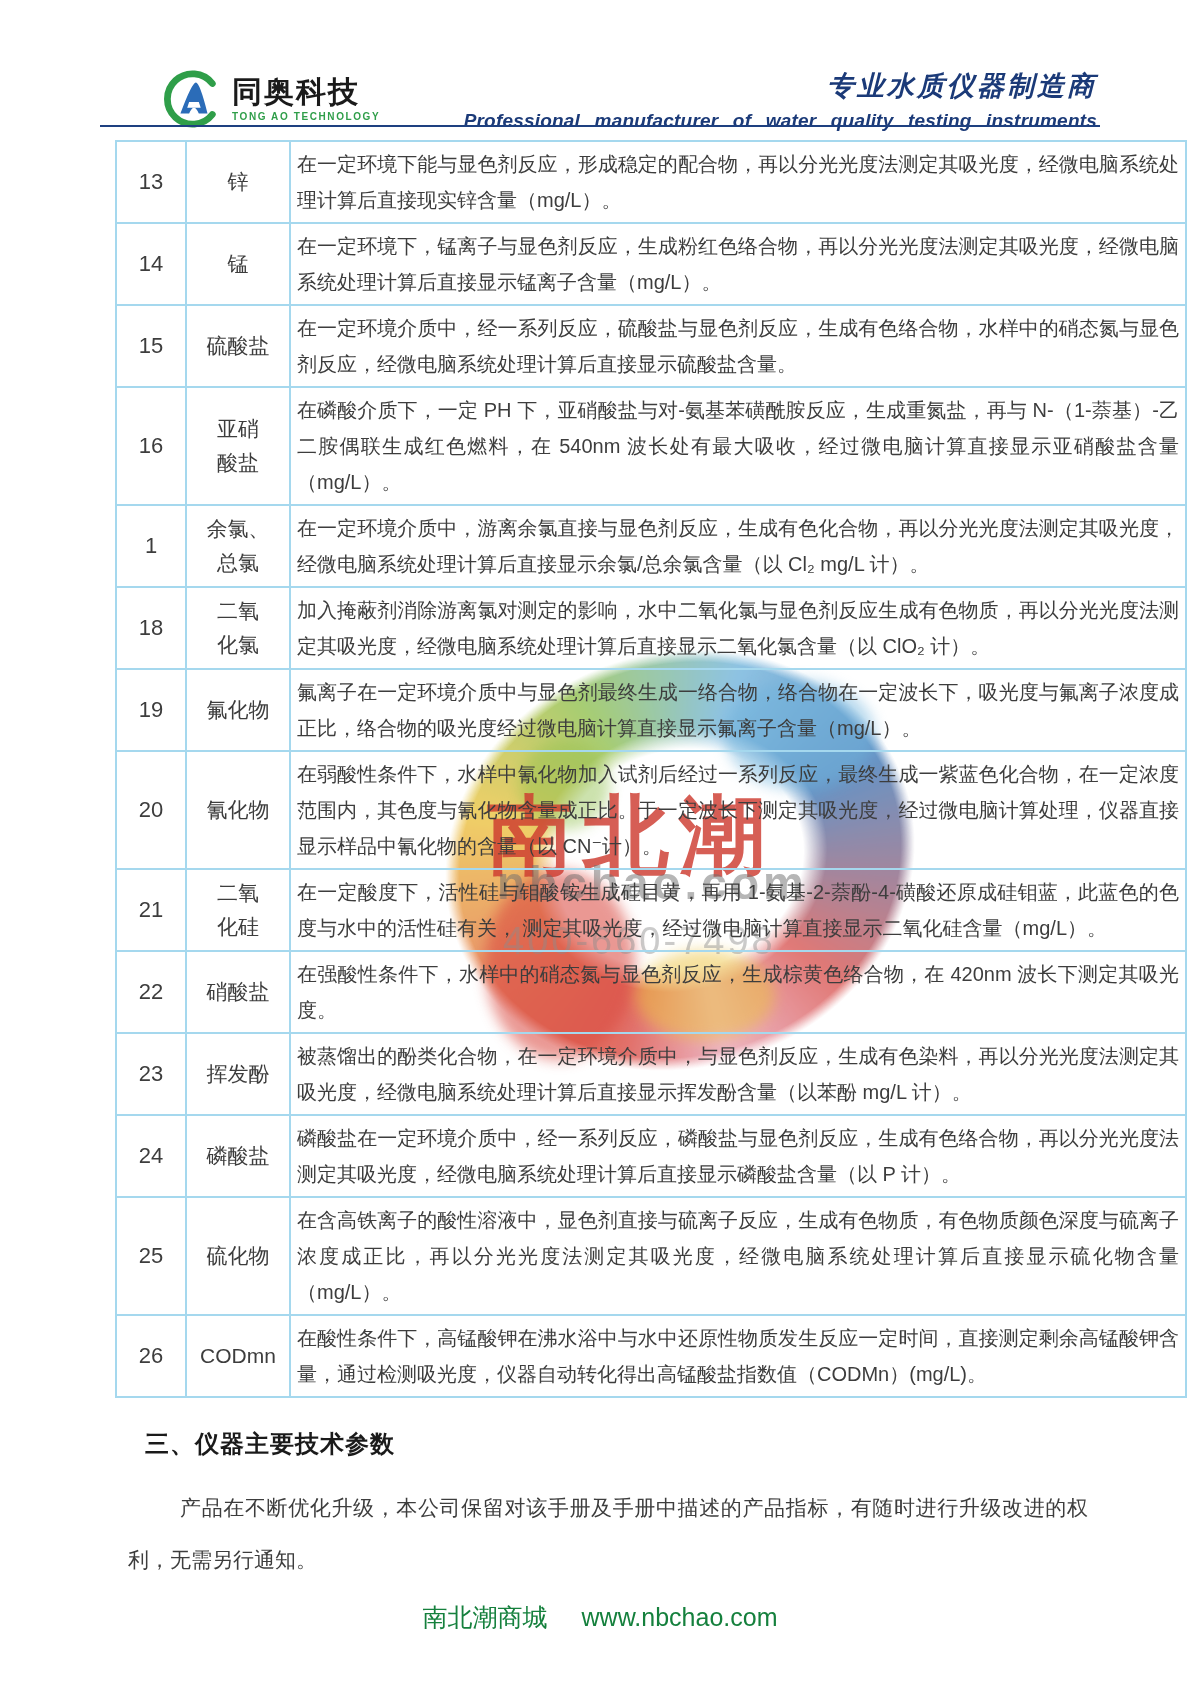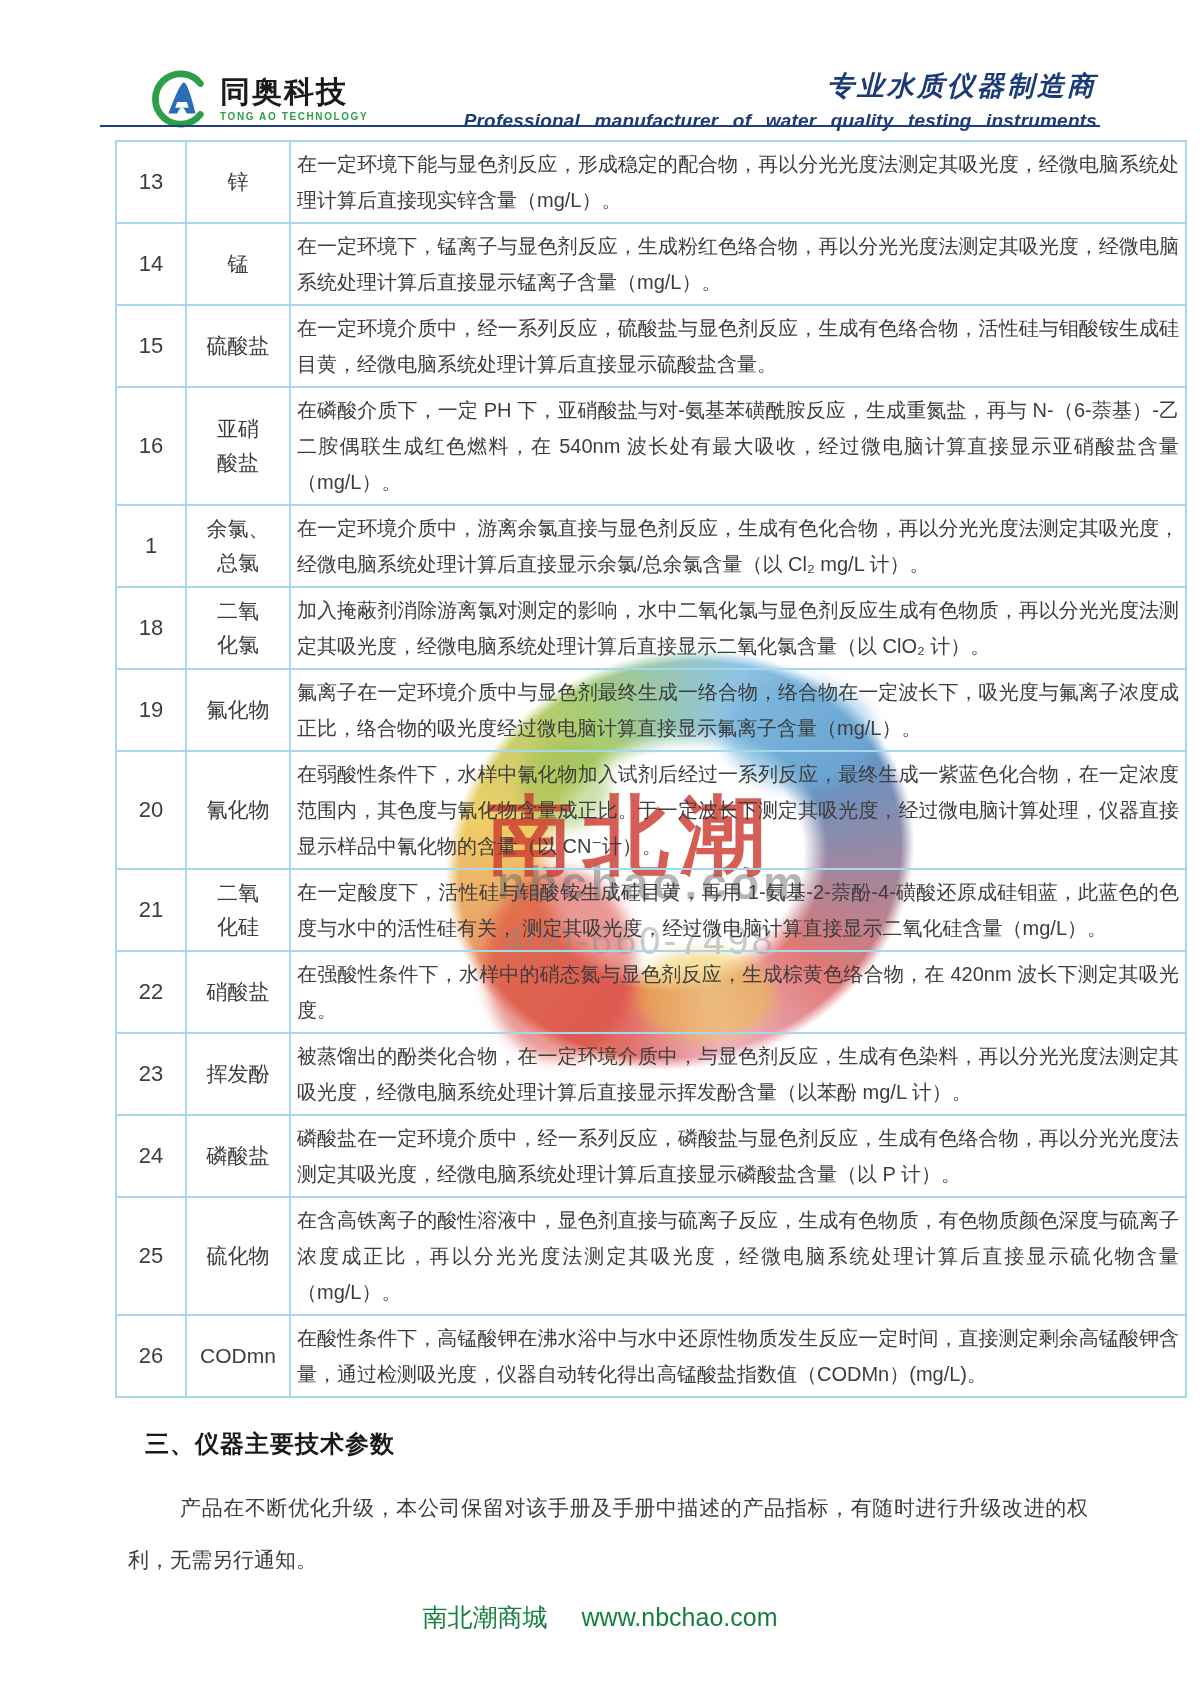--- a/index.html
+++ b/index.html
@@ -6,21 +6,21 @@
   html,body { background:#ffffff; }
   .page {
     position:relative; width:1200px; height:1697px; margin:0 auto;
     background:#ffffff; overflow:hidden;
     font-family:"Liberation Sans","DejaVu Sans",sans-serif;
     color:#3d3d3d;
   }
 
   
   .header { position:relative; height:140px; z-index:2; }
-  .logo { position:absolute; left:152px; top:70px; display:flex; align-items:center; gap:10px; }
+  .logo { position:absolute; left:164px; top:70px; display:flex; align-items:center; gap:10px; }
   .logo-mark { width:58px; height:58px; }
   .logo-text { display:flex; flex-direction:column; line-height:1; }
   .brand-cn { font-size:30px; font-weight:bold; color:#1a1a1a; letter-spacing:2px; }
   .brand-en { font-size:10px; color:#2f9e49; letter-spacing:1.6px; margin-top:5px; font-weight:bold; }
   .tagline { position:absolute; right:103px; top:68px; text-align:right; }
   .tagline-cn {
     font-family:"DejaVu Serif","Liberation Serif",serif;
     font-style:italic; font-weight:bold; font-size:27px; color:#1b3a78; letter-spacing:3px;
   }
   .tagline-en {
@@ -138,28 +138,28 @@
 
     <tr>
       <td class="no">14</td>
       <td class="name">锰</td>
       <td class="desc">在一定环境下，锰离子与显色剂反应，生成粉红色络合物，再以分光光度法测定其吸光度，经微电脑系统处理计算后直接显示锰离子含量（mg/L）。</td>
     </tr>
 
     <tr>
       <td class="no">15</td>
       <td class="name">硫酸盐</td>
-      <td class="desc">在一定环境介质中，经一系列反应，硫酸盐与显色剂反应，生成有色络合物，活性硅与钼酸铵生成硅目黄，经微电脑系统处理计算后直接显示硫酸盐含量。</td>
+      <td class="desc">在一定环境介质中，经一系列反应，硫酸盐与显色剂反应，生成有色络合物，水样中的硝态氮与显色剂反应，经微电脑系统处理计算后直接显示硫酸盐含量。</td>
     </tr>
 
     <tr>
       <td class="no">16</td>
       <td class="name">亚硝
 酸盐</td>
-      <td class="desc">在磷酸介质下，一定 PH 下，亚硝酸盐与对-氨基苯磺酰胺反应，生成重氮盐，再与 N-（6-萘基）-乙二胺偶联生成红色燃料，在 540nm 波长处有最大吸收，经过微电脑计算直接显示亚硝酸盐含量（mg/L）。</td>
+      <td class="desc">在磷酸介质下，一定 PH 下，亚硝酸盐与对-氨基苯磺酰胺反应，生成重氮盐，再与 N-（1-萘基）-乙二胺偶联生成红色燃料，在 540nm 波长处有最大吸收，经过微电脑计算直接显示亚硝酸盐含量（mg/L）。</td>
     </tr>
 
     <tr>
       <td class="no">1</td>
       <td class="name">余氯、
 总氯</td>
       <td class="desc">在一定环境介质中，游离余氯直接与显色剂反应，生成有色化合物，再以分光光度法测定其吸光度，经微电脑系统处理计算后直接显示余氯/总余氯含量（以 Cl₂ mg/L 计）。</td>
     </tr>
 
     <tr>

